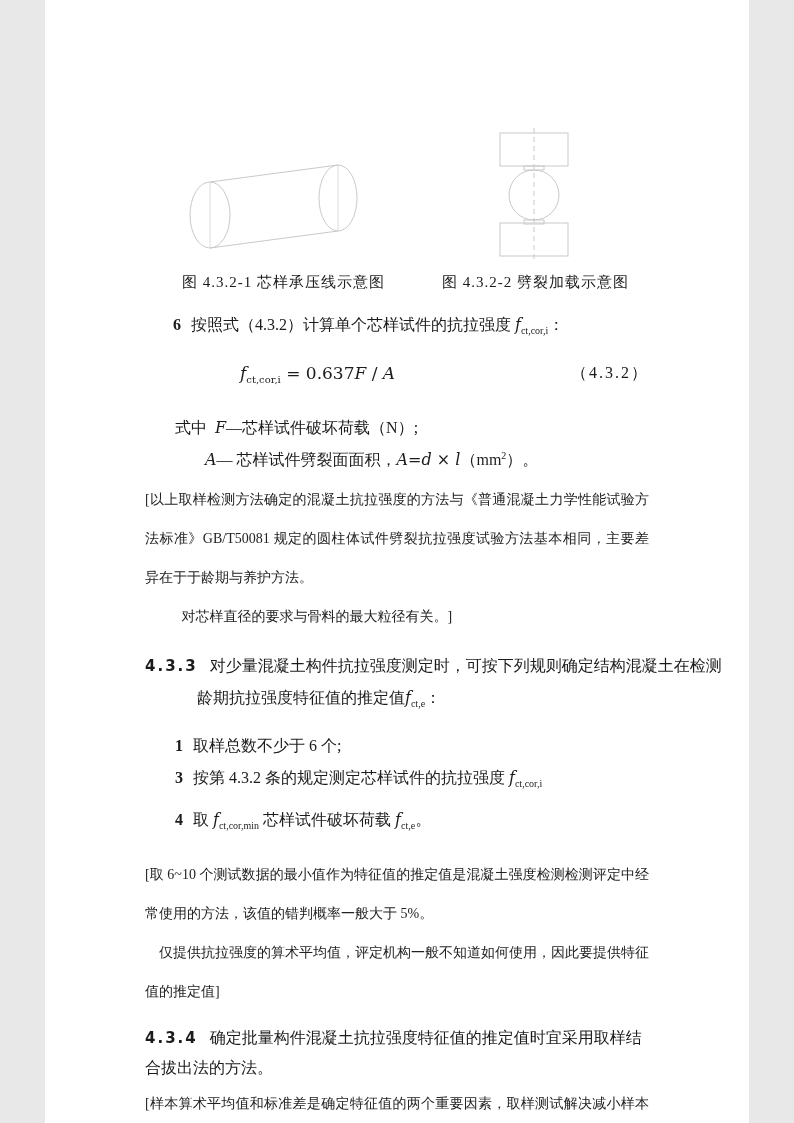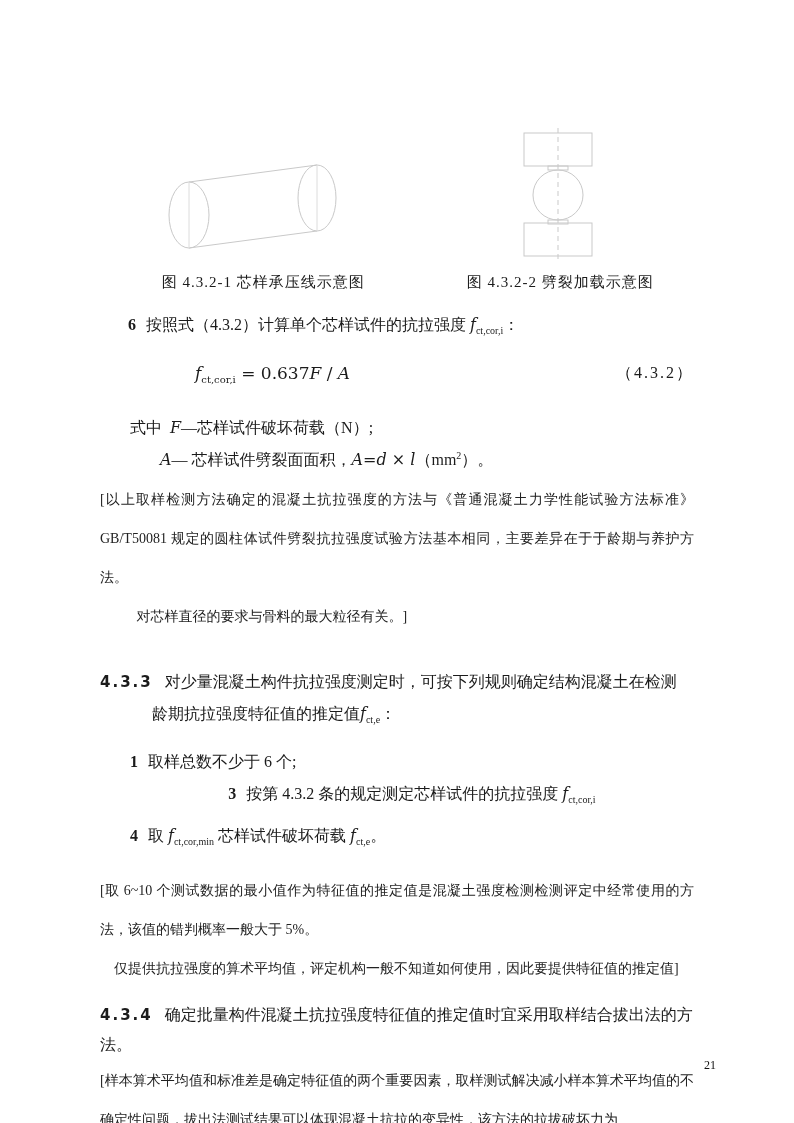--- a/index.html
+++ b/index.html
@@ -1,17 +1,17 @@
 <!DOCTYPE html>
 <html><head>
 <meta charset="utf-8">
 <style>
   html,body{margin:0;padding:0;background:#e8e8e8;}
   .page{
-    position:relative;width:794px;height:1123px;margin:0 auto;
+    position:relative;width:704px;height:1123px;margin:0 auto;
     background:#ffffff;color:#1b1b1b;overflow:hidden;
     font-family:"Liberation Serif", serif;
   }
   .content{padding:0 100px;}
   
   .figures-row{display:flex;align-items:flex-end;margin-top:126px;}
   .fig{display:flex;flex-direction:column;align-items:center;margin:0;}
   .fig-left{flex:0 0 55%;}
   .fig-right{flex:0 0 45%;}
   .fig svg{display:block;}
@@ -33,31 +33,31 @@
   .formula{margin-left:95px;font-family:"DejaVu Serif", serif;}
   .eq-num{letter-spacing:2px;font-size:16px;}
   .where-1{margin-top:20px;margin-left:30px;font-size:16px;line-height:28px;}
   .where-2{margin-left:60px;font-size:16px;line-height:28px;}
   .dash{letter-spacing:0;}
   .commentary{font-size:14px;line-height:39px;color:#222;}
   .commentary-1{margin-top:6px;}
   .commentary p{text-align:justify;}
   .ind-2em{text-indent:2.6em;}
   .ind-1em{text-indent:1em;}
-  .clause-head{margin-top:30px;font-size:16px;line-height:31px;}
+  .clause-head{margin-top:14px;font-size:16px;line-height:31px;}
   .clause-num{
     font-weight:bold;letter-spacing:2px;margin-right:12px;
     font-family:"DejaVu Sans", sans-serif;font-size:15px;
   }
   .head-line1{white-space:nowrap;}
   .cont-indent{margin-left:52px;}
   .sub-item{margin-left:30px;font-size:16px;line-height:26px;}
   .sub-item-1{margin-top:14px;}
   .sub-item-2{margin-top:2px;}
-  .sub-item-3{margin-top:6px;text-align:center;}
+  .sub-item-3{margin-top:6px;}
   .sub-item-4{margin-top:10px;}
   .commentary-2{margin-top:16px;}
   .clause-434{margin-top:12px;line-height:29px;}
   .commentary-3{margin-top:2px;}
   .page-num{
     position:absolute;top:1058px;left:660px;font-size:12px;color:#111;
     font-family:"Liberation Serif", serif;
     margin-left:44px;
   }
   .diagram-stroke{stroke:#c9c9c9;fill:none;stroke-width:1;}

